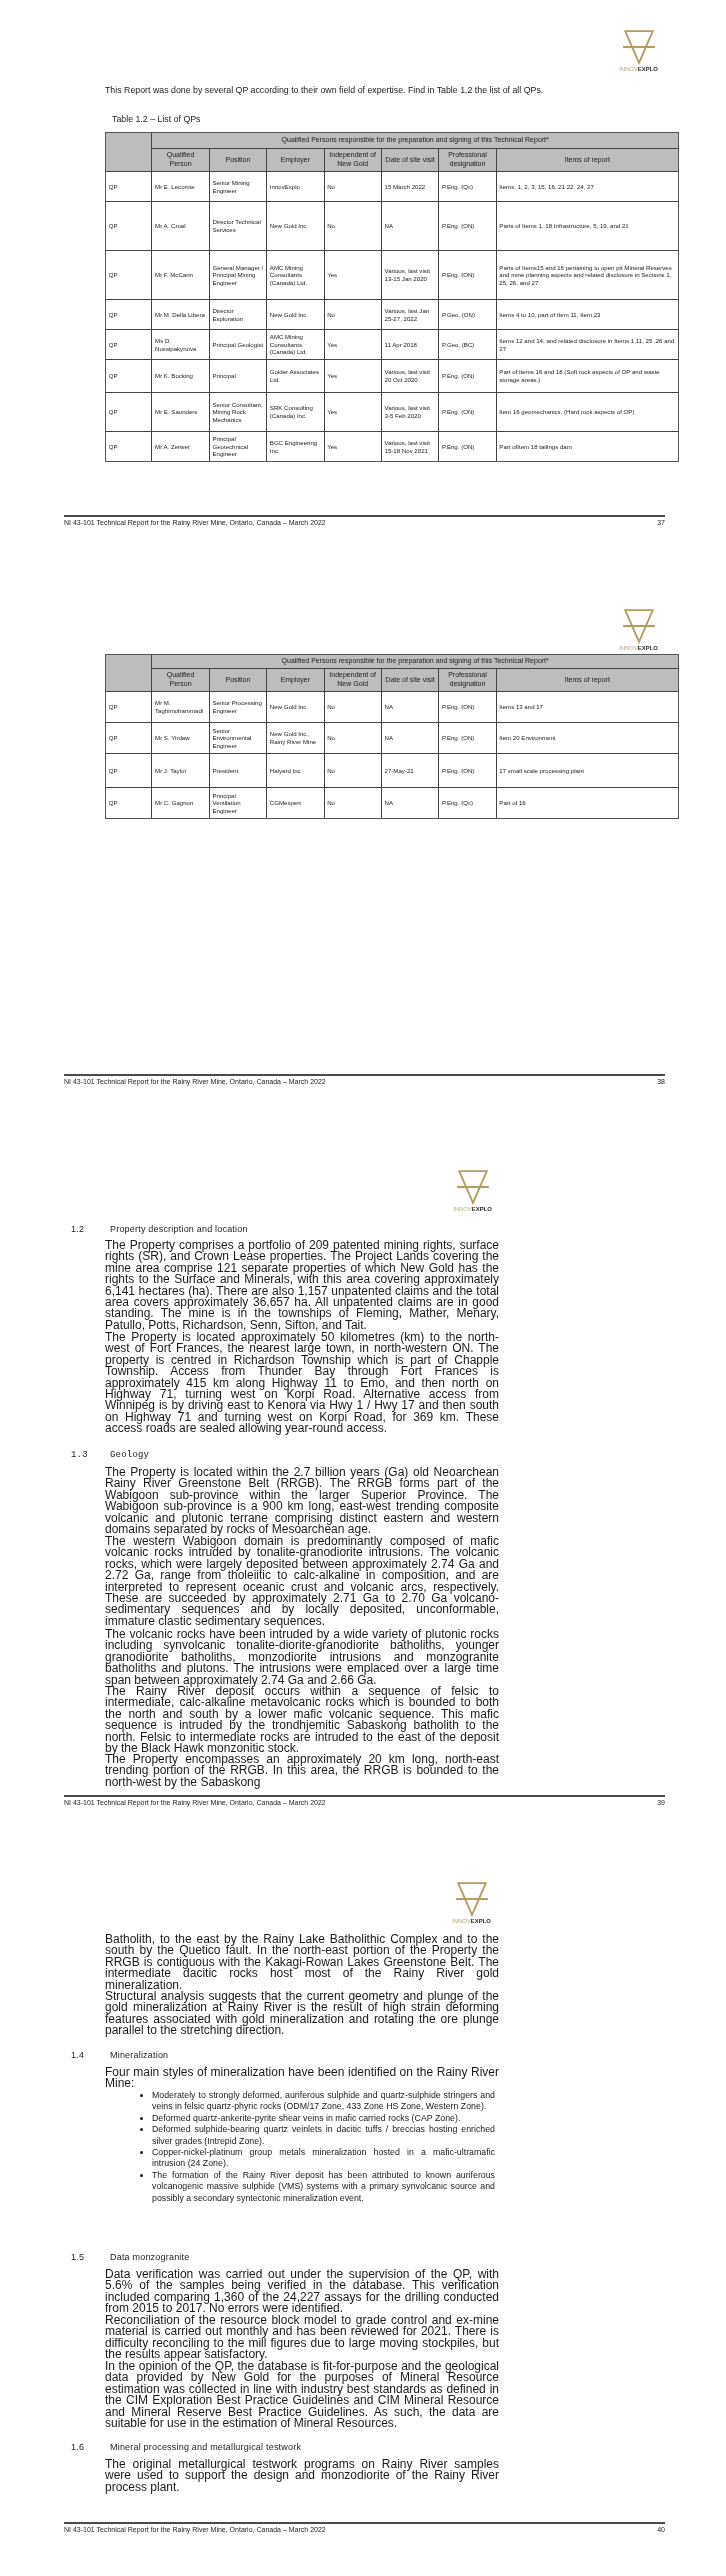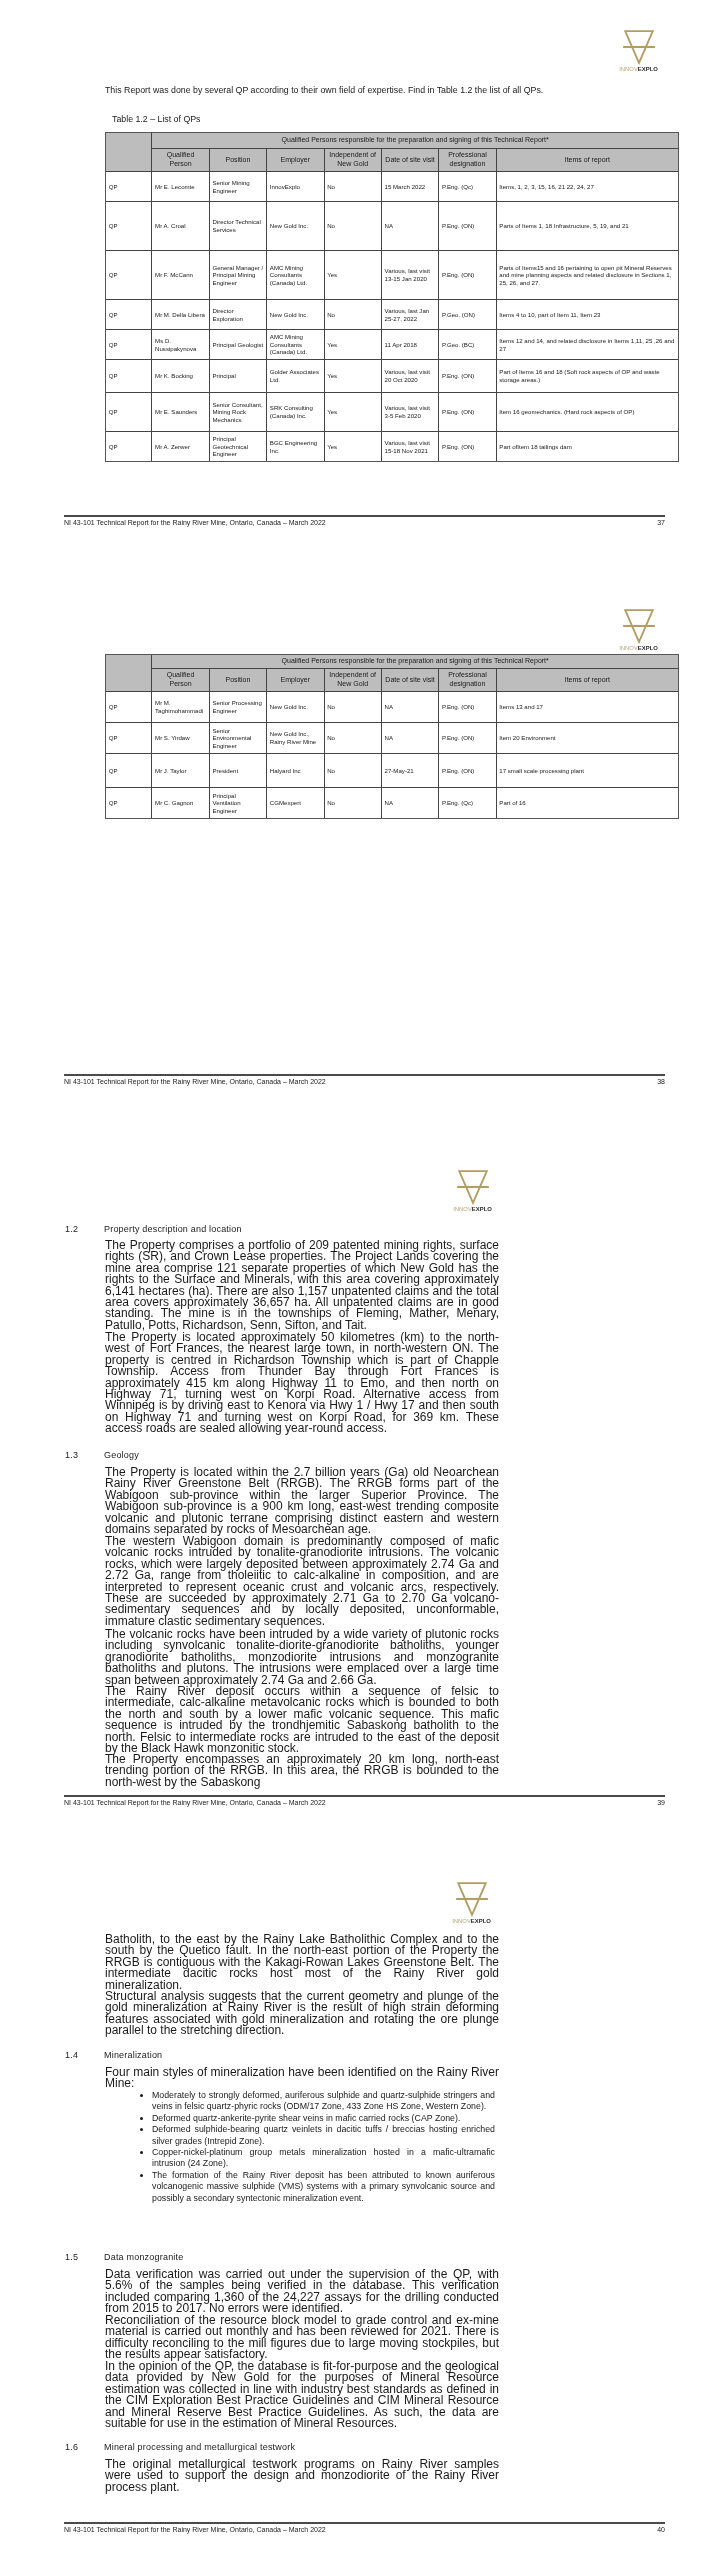--- a/index.html
+++ b/index.html
@@ -46,21 +46,21 @@
   }
   table.qp th.corner { background: #bdbdbd; }
   table.qp td { background: #ffffff; font-size: 6.1px; }
 
   
   .footer { position: absolute; left: 64px; width: 601px; }
   .footer .rule { height: 1.6px; background: #4a4a4a; }
   .footer .row { display: flex; justify-content: space-between; font-size: 7px; margin-top: 2.1px; }
 
   
-  .heading { position: absolute; left: 65px; font-size: 9px; letter-spacing: 0.2px; color: #222; }
+  .heading { position: absolute; left: 71px; font-size: 9px; letter-spacing: 0.2px; color: #222; }
   .heading .num { display: inline-block; width: 39px; }
   .para {
     position: absolute;
     left: 105px;
     width: 394px;
     font-size: 12px;
     line-height: 11.4px;
     text-align: justify;
   }
   ul.bullets {
@@ -281,21 +281,21 @@
   </svg>
   <div class="wordmark"><span class="wm-light">INNOV</span><span class="wm-bold">EXPLO</span></div>
 </div>
 
 <div class="heading" style="top:1224px;">
   <span class="num">1.2</span><span>Property description and location</span>
 </div>
 <div class="para" style="top:1240px;">The Property comprises a portfolio of 209 patented mining rights, surface rights (SR), and Crown Lease properties. The Project Lands covering the mine area comprise 121 separate properties of which New Gold has the rights to the Surface and Minerals, with this area covering approximately 6,141 hectares (ha). There are also 1,157 unpatented claims and the total area covers approximately 36,657 ha. All unpatented claims are in good standing. The mine is in the townships of Fleming, Mather, Menary, Patullo, Potts, Richardson, Senn, Sifton, and Tait.</div>
 <div class="para" style="top:1332px;">The Property is located approximately 50 kilometres (km) to the north-west of Fort Frances, the nearest large town, in north-western ON. The property is centred in Richardson Township which is part of Chapple Township. Access from Thunder Bay through Fort Frances is approximately 415 km along Highway 11 to Emo, and then north on Highway 71, turning west on Korpi Road. Alternative access from Winnipeg is by driving east to Kenora via Hwy 1 / Hwy 17 and then south on Highway 71 and turning west on Korpi Road, for 369 km. These access roads are sealed allowing year-round access.</div>
 
-<div class="heading" style="top:1450px;">
+<div class="heading" style="top:1450px;font-family:Liberation Mono, monospace;">
   <span class="num">1.3</span><span>Geology</span>
 </div>
 <div class="para" style="top:1467px;">The Property is located within the 2.7 billion years (Ga) old Neoarchean Rainy River Greenstone Belt (RRGB). The RRGB forms part of the Wabigoon sub-province within the larger Superior Province. The Wabigoon sub-province is a 900 km long, east-west trending composite volcanic and plutonic terrane comprising distinct eastern and western domains separated by rocks of Mesoarchean age.</div>
 <div class="para" style="top:1536px;">The western Wabigoon domain is predominantly composed of mafic volcanic rocks intruded by tonalite-granodiorite intrusions. The volcanic rocks, which were largely deposited between approximately 2.74 Ga and 2.72 Ga, range from tholeiitic to calc-alkaline in composition, and are interpreted to represent oceanic crust and volcanic arcs, respectively. These are succeeded by approximately 2.71 Ga to 2.70 Ga volcano-sedimentary sequences and by locally deposited, unconformable, immature clastic sedimentary sequences.</div>
 <div class="para" style="top:1629px;">The volcanic rocks have been intruded by a wide variety of plutonic rocks including synvolcanic tonalite-diorite-granodiorite batholiths, younger granodiorite batholiths, monzodiorite intrusions and monzogranite batholiths and plutons. The intrusions were emplaced over a large time span between approximately 2.74 Ga and 2.66 Ga.</div>
 <div class="para" style="top:1686px;">The Rainy River deposit occurs within a sequence of felsic to intermediate, calc-alkaline metavolcanic rocks which is bounded to both the north and south by a lower mafic volcanic sequence. This mafic sequence is intruded by the trondhjemitic Sabaskong batholith to the north. Felsic to intermediate rocks are intruded to the east of the deposit by the Black Hawk monzonitic stock.</div>
 <div class="para" style="top:1754px;">The Property encompasses an approximately 20 km long, north-east trending portion of the RRGB. In this area, the RRGB is bounded to the north-west by the Sabaskong</div>
 
 <div class="footer" style="top:1795px;">
   <div class="rule"></div>

